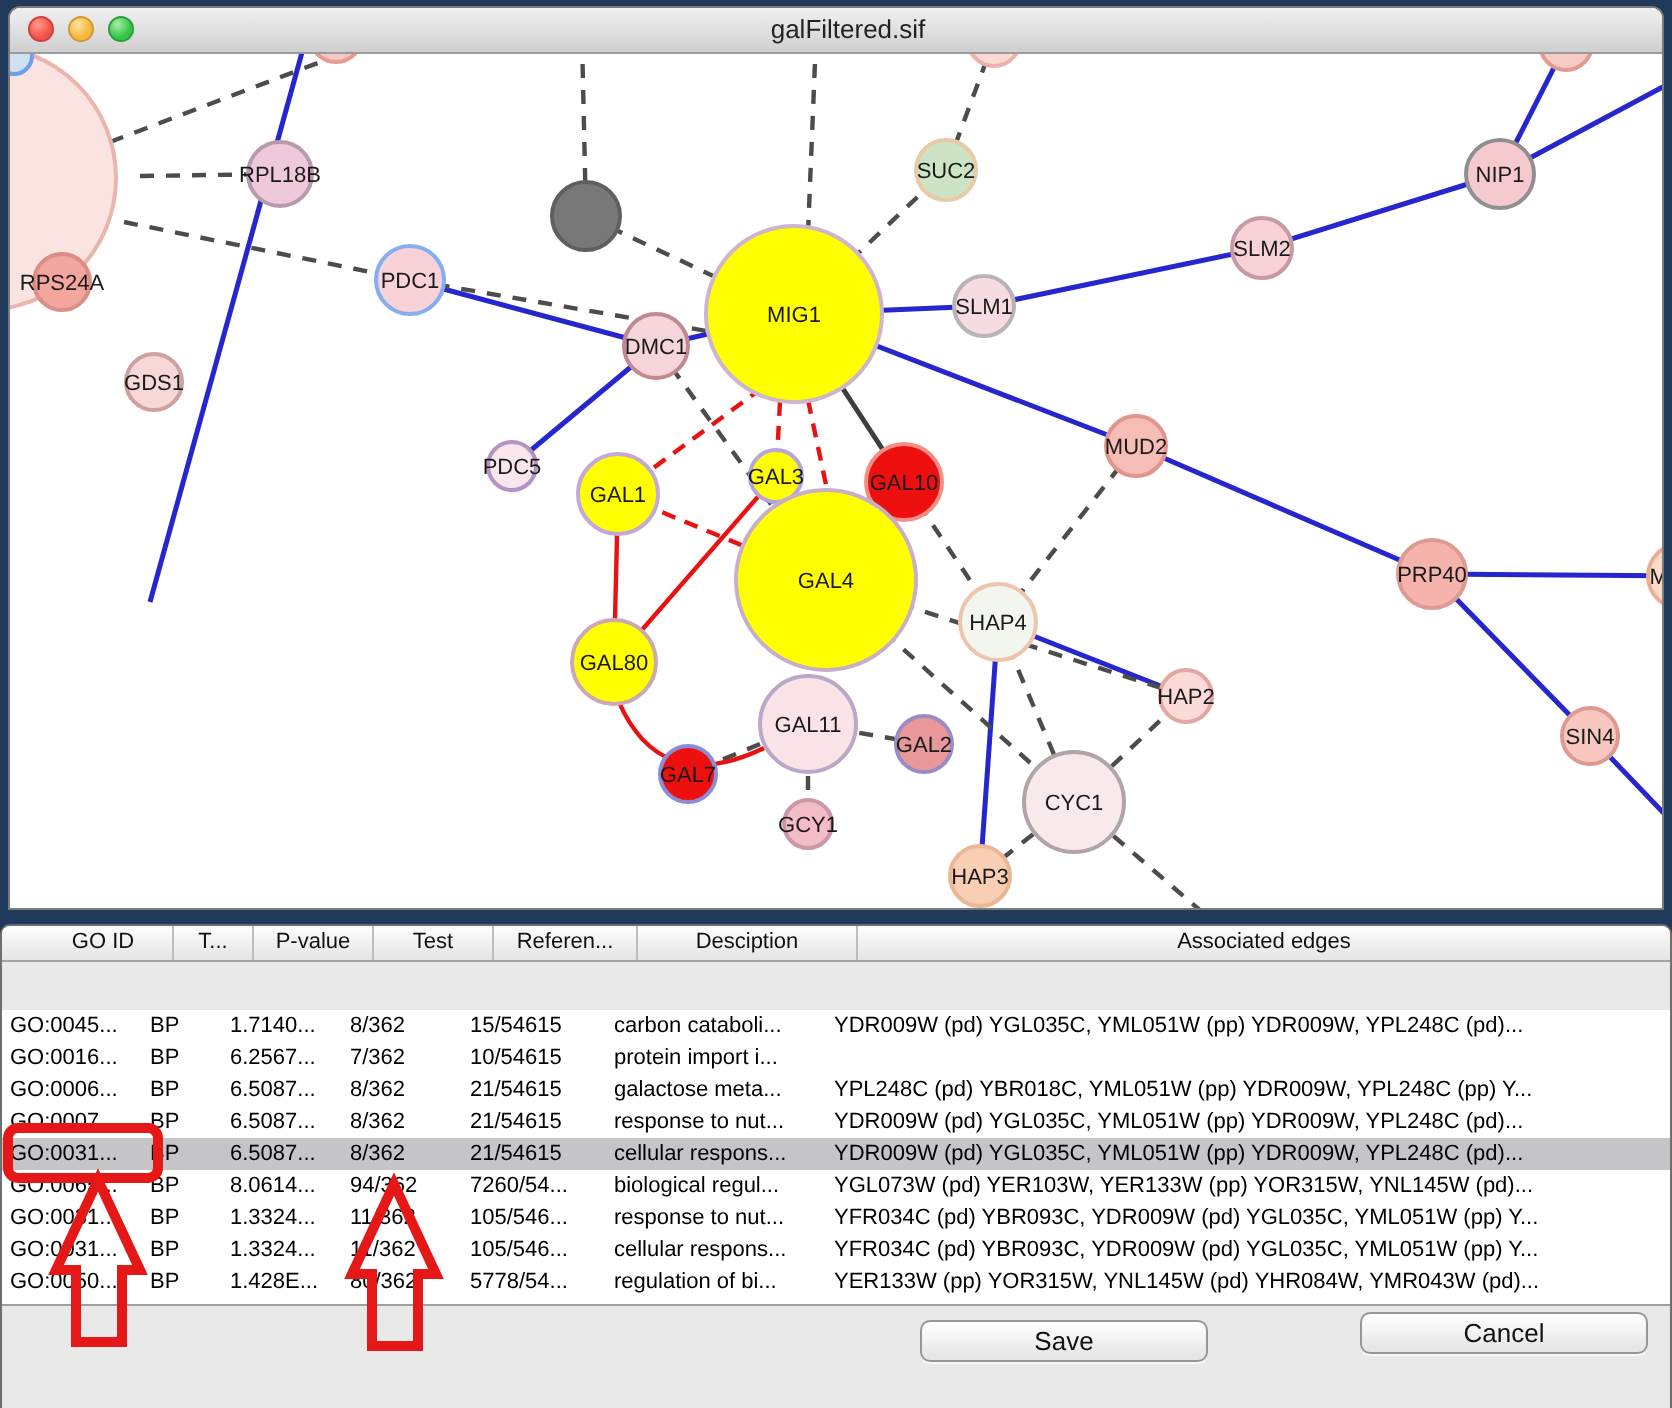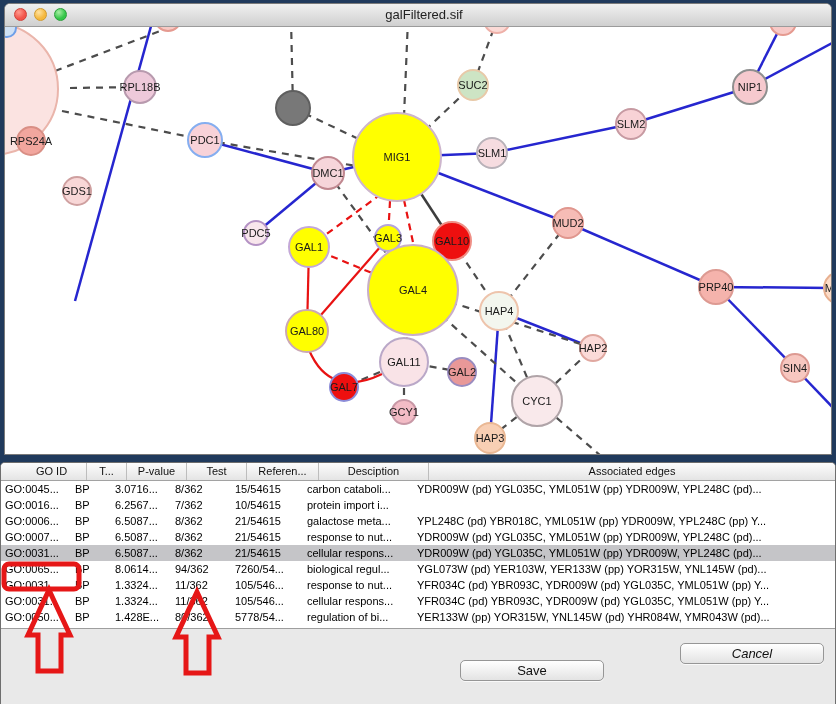--- a/index.html
+++ b/index.html
@@ -16,28 +16,28 @@
   .netarea svg{display:block;}
   .node-label{font-size:11px;fill:#1a1a1a;}
   
   .win-bot{position:absolute;left:0;top:462px;width:836px;height:242px;background:#e9e9e9;border:1px solid #6e6e6e;border-bottom:none;border-radius:5px 5px 0 0;box-sizing:border-box;overflow:hidden;}
   .titlebar2{position:relative;height:23px;background:linear-gradient(#f8f8f8,#d7d7d7);border-bottom:1px solid #a6a6a6;text-align:center;line-height:23px;font-size:13px;color:#7f7f7f;}
   .lights2{position:absolute;left:10px;top:5px;display:flex;gap:6px;}
   .light.inactive{background:linear-gradient(#fbfbfb,#d4d4d4);border:1px solid #9b9b9b;}
   .thead{display:flex;height:17px;background:linear-gradient(#fdfdfd,#e4e4e4);border-bottom:1px solid #a2a2a2;font-size:11px;color:#111;padding-left:16px;}
   .th{box-sizing:border-box;border-right:1px solid #bdbdbd;text-align:center;line-height:16px;overflow:hidden;white-space:nowrap;flex-shrink:0;}
   .th:last-child{flex:1 1 auto;border-right:none;}
-  .tbody{background:#fff;padding-bottom:3px;border-bottom:1px solid #9e9e9e;}
+  .tbody{background:#fff;padding-bottom:3px;border-bottom:1px solid #9e9e9e;margin-top:24px;}
   .tr{display:flex;height:16px;font-size:11px;color:#000;}
   .tr.selected{background:#c5c5c8;}
   .td{box-sizing:border-box;padding-left:4px;line-height:16px;white-space:nowrap;overflow:hidden;flex-shrink:0;}
   .td:last-child{flex:1 1 auto;}
   .btn{position:absolute;height:21px;width:144px;border:1px solid #969696;border-radius:5px;background:linear-gradient(#ffffff,#e3e3e3);font-size:13px;color:#111;text-align:center;line-height:19px;box-sizing:border-box;box-shadow:0 1px 0 rgba(255,255,255,.7);cursor:default;}
   .btn-save{left:459px;top:197px;}
-  .btn-cancel{left:679px;top:180px;font-style:italic;}
+  .btn-cancel{left:679px;top:193px;}
   .anno{position:absolute;left:0;top:0;width:836px;height:242px;pointer-events:none;}
 </style>
 </head>
 <body>
 
 <div class="win-top">
   <div class="titlebar">
     <div class="lights">
       <span class="light red"></span>
       <span class="light yellow"></span>
@@ -168,21 +168,21 @@
       <div class="th" style="width: 60px;">P-value</div>
       <div class="th" style="width: 60px;">Test</div>
       <div class="th" style="width: 72px;">Referen...</div>
       <div class="th" style="width: 110px;">Desciption</div>
       <div class="th" style="width: 424px;">Associated edges</div>
     </div>
   <div class="tbody">
       <div class="tr">
         <div class="td" style="width: 70px;">GO:0045...</div>
         <div class="td" style="width: 40px;">BP</div>
-        <div class="td" style="width: 60px;">3.0716...</div>
+        <div class="td" style="width: 60px;">1.7140...</div>
         <div class="td" style="width: 60px;">8/362</div>
         <div class="td" style="width: 72px;">15/54615</div>
         <div class="td" style="width: 110px;">carbon cataboli...</div>
         <div class="td" style="width: 424px;">YDR009W (pd) YGL035C, YML051W (pp) YDR009W, YPL248C (pd)...</div>
       </div>
       <div class="tr">
         <div class="td" style="width: 70px;">GO:0016...</div>
         <div class="td" style="width: 40px;">BP</div>
         <div class="td" style="width: 60px;">6.2567...</div>
         <div class="td" style="width: 60px;">7/362</div>

